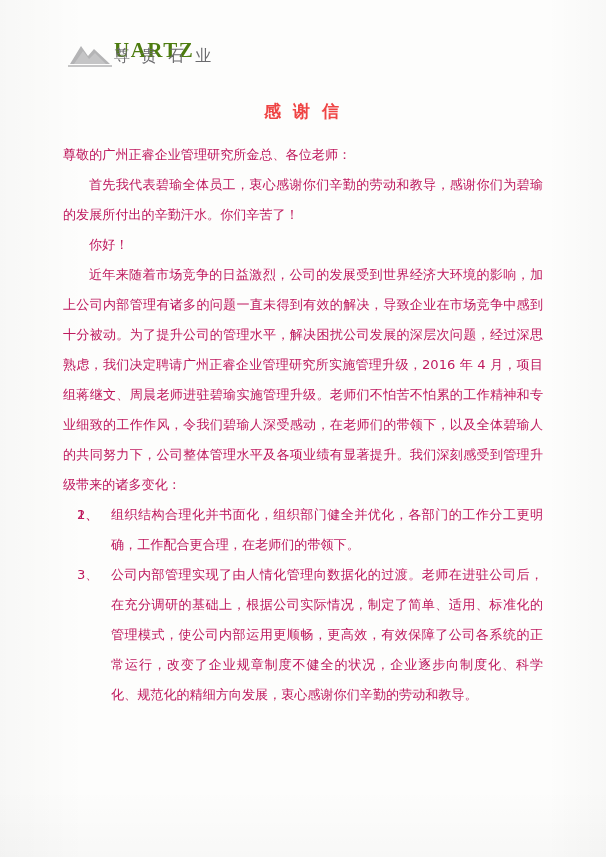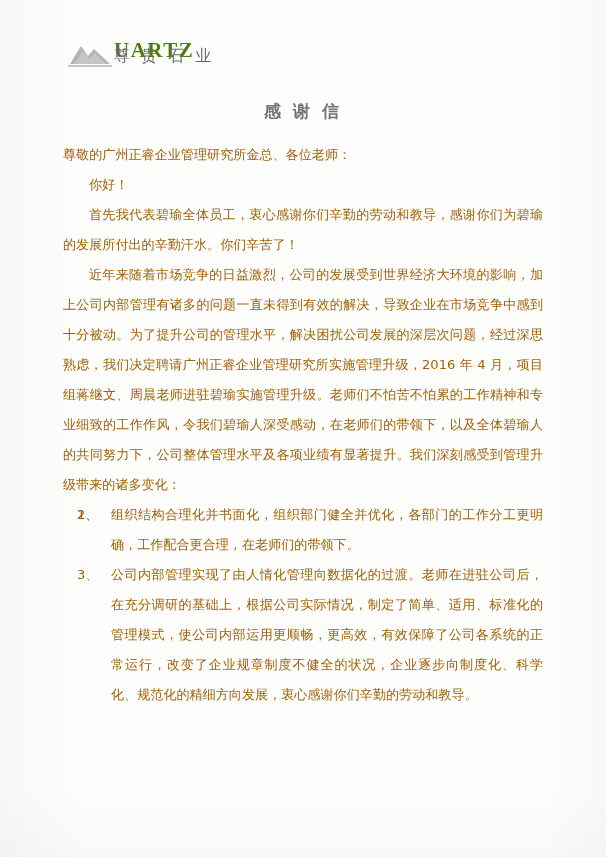--- a/index.html
+++ b/index.html
@@ -69,30 +69,30 @@
   .doc-title {
     position: absolute;
     top: 100px;
     left: 0;
     width: 606px;
     text-align: center;
     font-family: "DejaVu Sans", sans-serif;
     font-weight: bold;
     font-size: 17px;
     letter-spacing: 3px;
-    color: #737373;
+    color: #ef4444;
   }
   .body-text {
     position: absolute;
     left: 63px;
     top: 140px;
     width: 480px;
     font-size: 13.1px;
     line-height: 30px;
-    color: #a16207;
+    color: #be185d;
     font-family: "DejaVu Sans", sans-serif;
     text-align: justify;
   }
   p.salutation {
     margin: 0 0 0 0;
     text-indent: 0;
   }
   p.para {
     margin: 0;
     text-indent: 26px;
@@ -128,22 +128,22 @@
       <path d="M0 26 L44 26" stroke="#8d8d90" stroke-width="1.2"></path>
     </svg>
     <div class="logo-text">UARTZ</div>
     <div class="logo-sub">尊 贵 石 业</div>
   </div>
 
   <div class="doc-title">感 谢 信</div>
 
   <div class="body-text">
     <p class="salutation">尊敬的广州正睿企业管理研究所金总、各位老师：</p>
+    <p class="para">首先我代表碧瑜全体员工，衷心感谢你们辛勤的劳动和教导，感谢你们为碧瑜的发展所付出的辛勤汗水。你们辛苦了！</p>
     <p class="para">你好！</p>
-    <p class="para">首先我代表碧瑜全体员工，衷心感谢你们辛勤的劳动和教导，感谢你们为碧瑜的发展所付出的辛勤汗水。你们辛苦了！</p>
     <p class="para">近年来随着市场竞争的日益激烈，公司的发展受到世界经济大环境的影响，加上公司内部管理有诸多的问题一直未得到有效的解决，导致企业在市场竞争中感到十分被动。为了提升公司的管理水平，解决困扰公司发展的深层次问题，经过深思熟虑，我们决定聘请广州正睿企业管理研究所实施管理升级，2016 年 4 月，项目组蒋继文、周晨老师进驻碧瑜实施管理升级。老师们不怕苦不怕累的工作精神和专业细致的工作作风，令我们碧瑜人深受感动，在老师们的带领下，以及全体碧瑜人的共同努力下，公司整体管理水平及各项业绩有显著提升。我们深刻感受到管理升级带来的诸多变化：</p>
 
     <ol class="numlist">
       <li>
         <span class="num">1、</span>
       </li>
       <li>
         <span class="num">2、</span>
         <span>组织结构合理化并书面化，组织部门健全并优化，各部门的工作分工更明确，工作配合更合理，在老师们的带领下。</span>
       </li>

